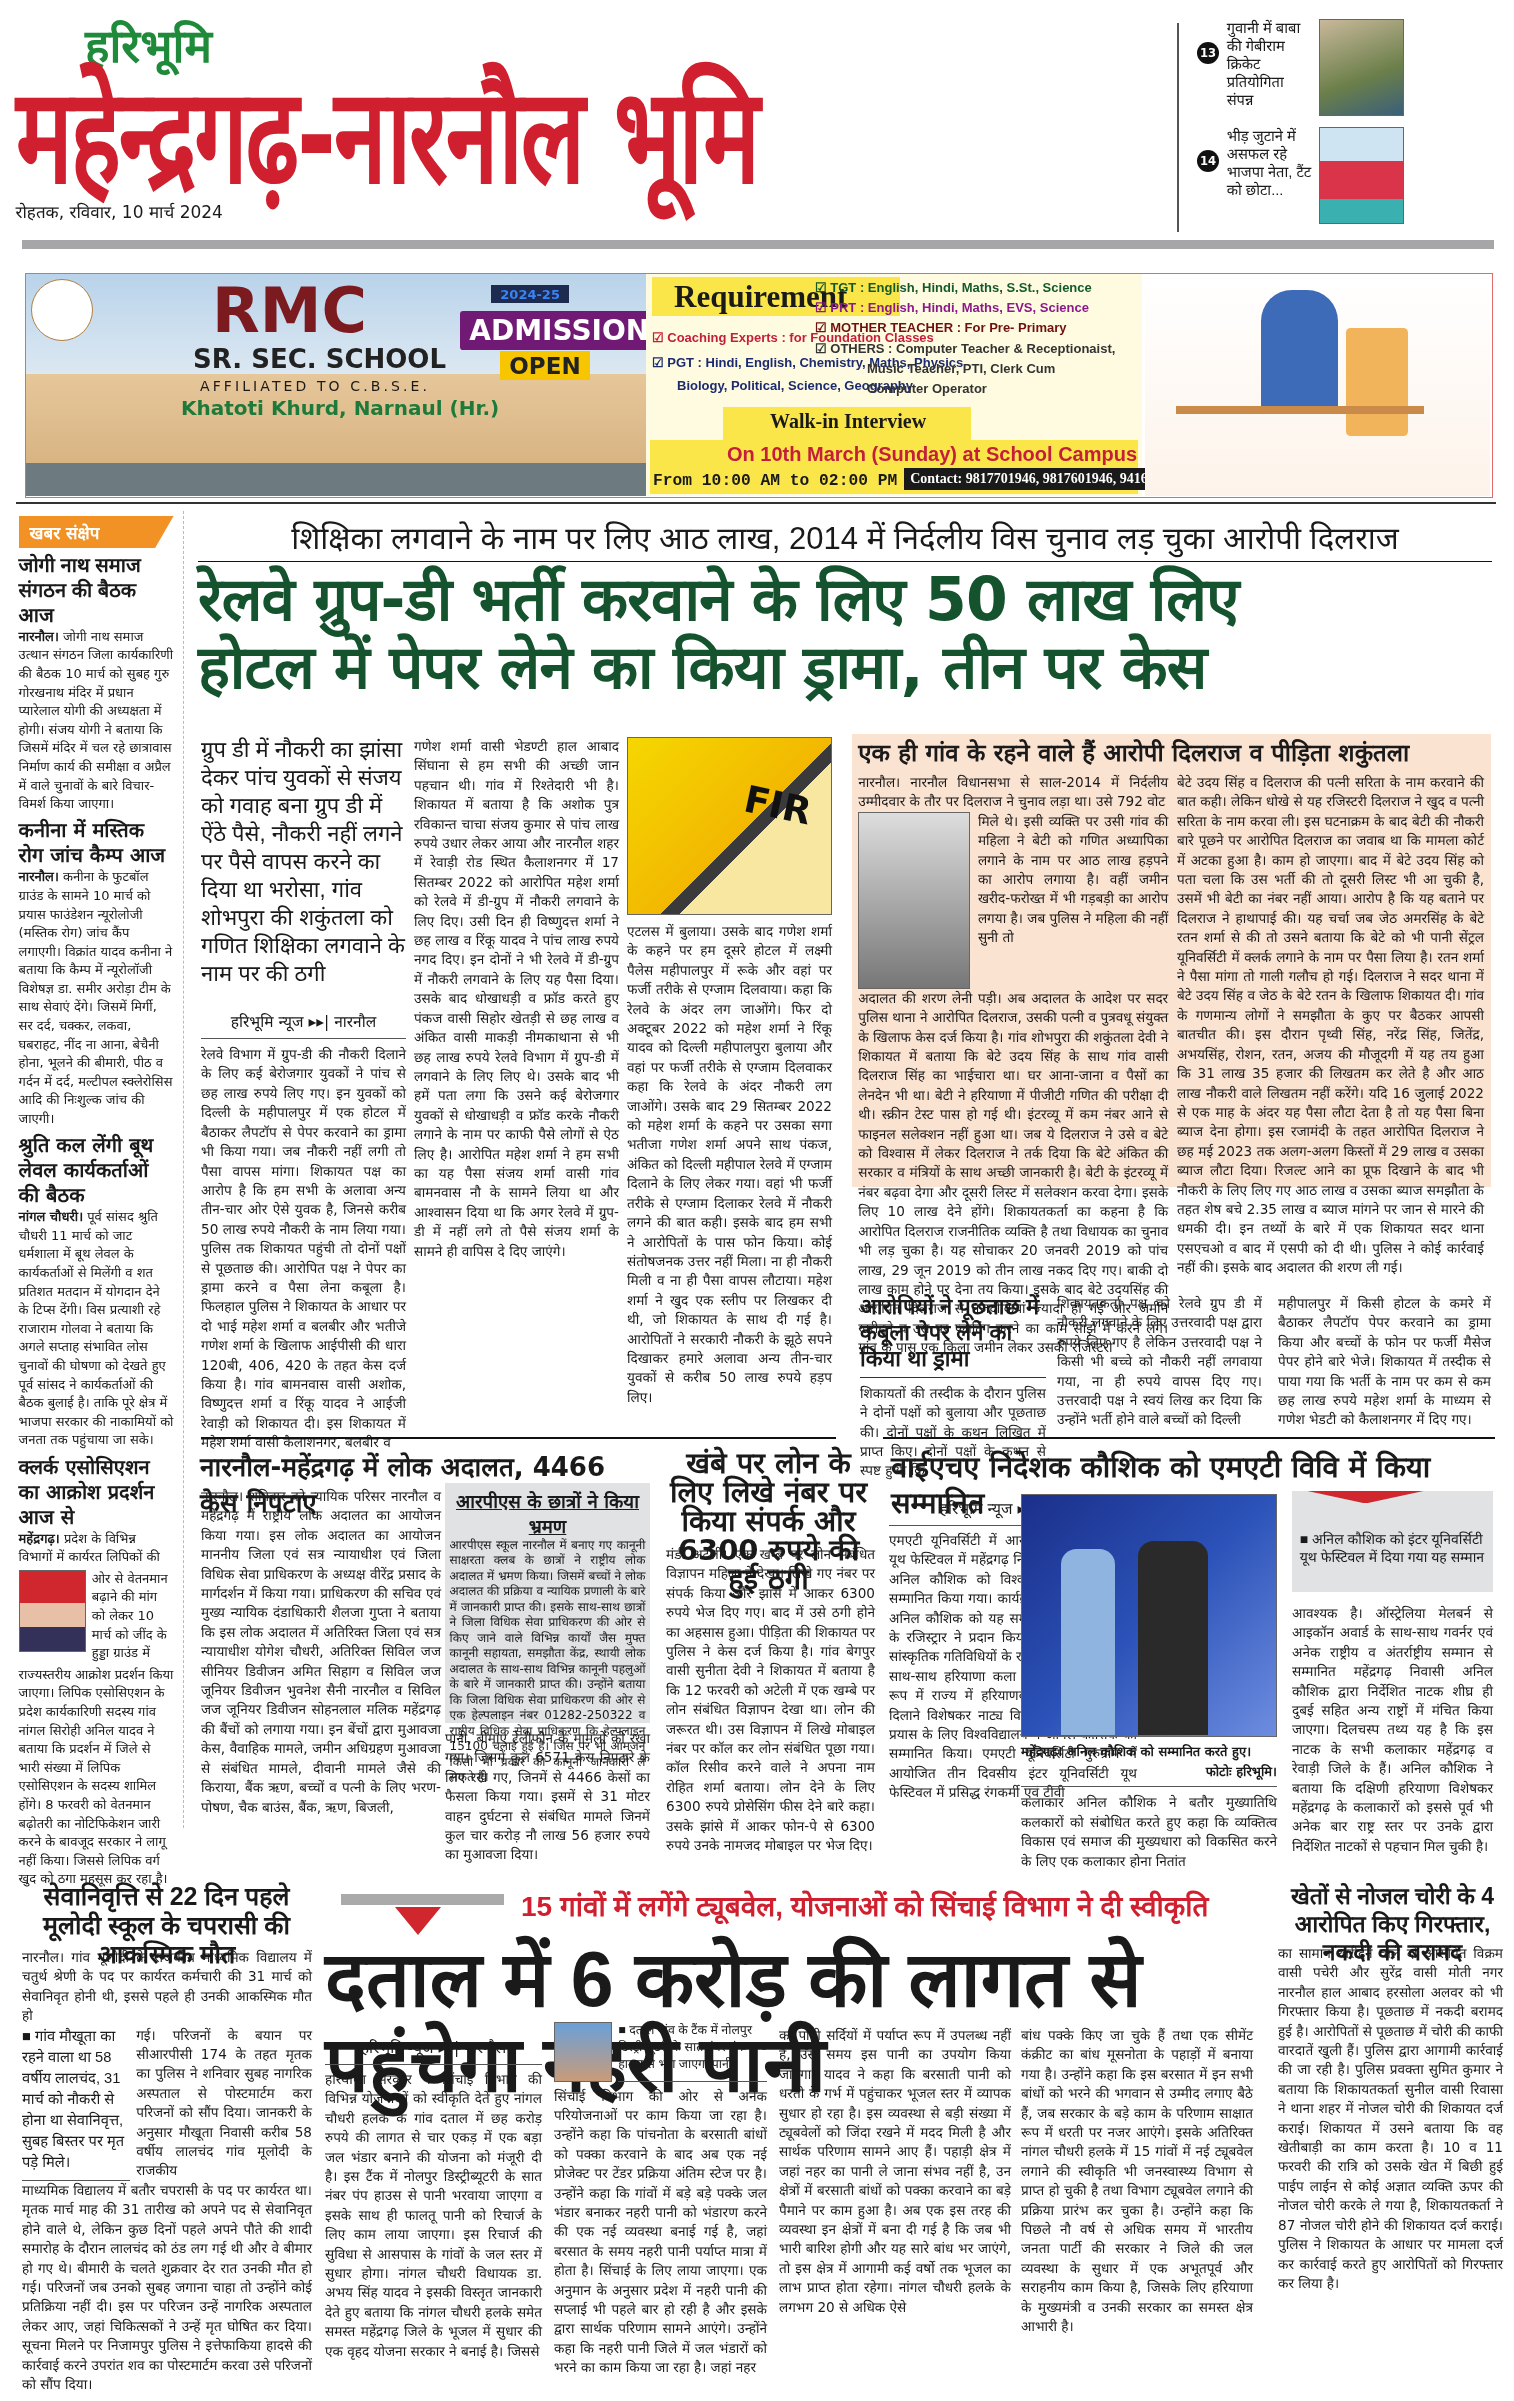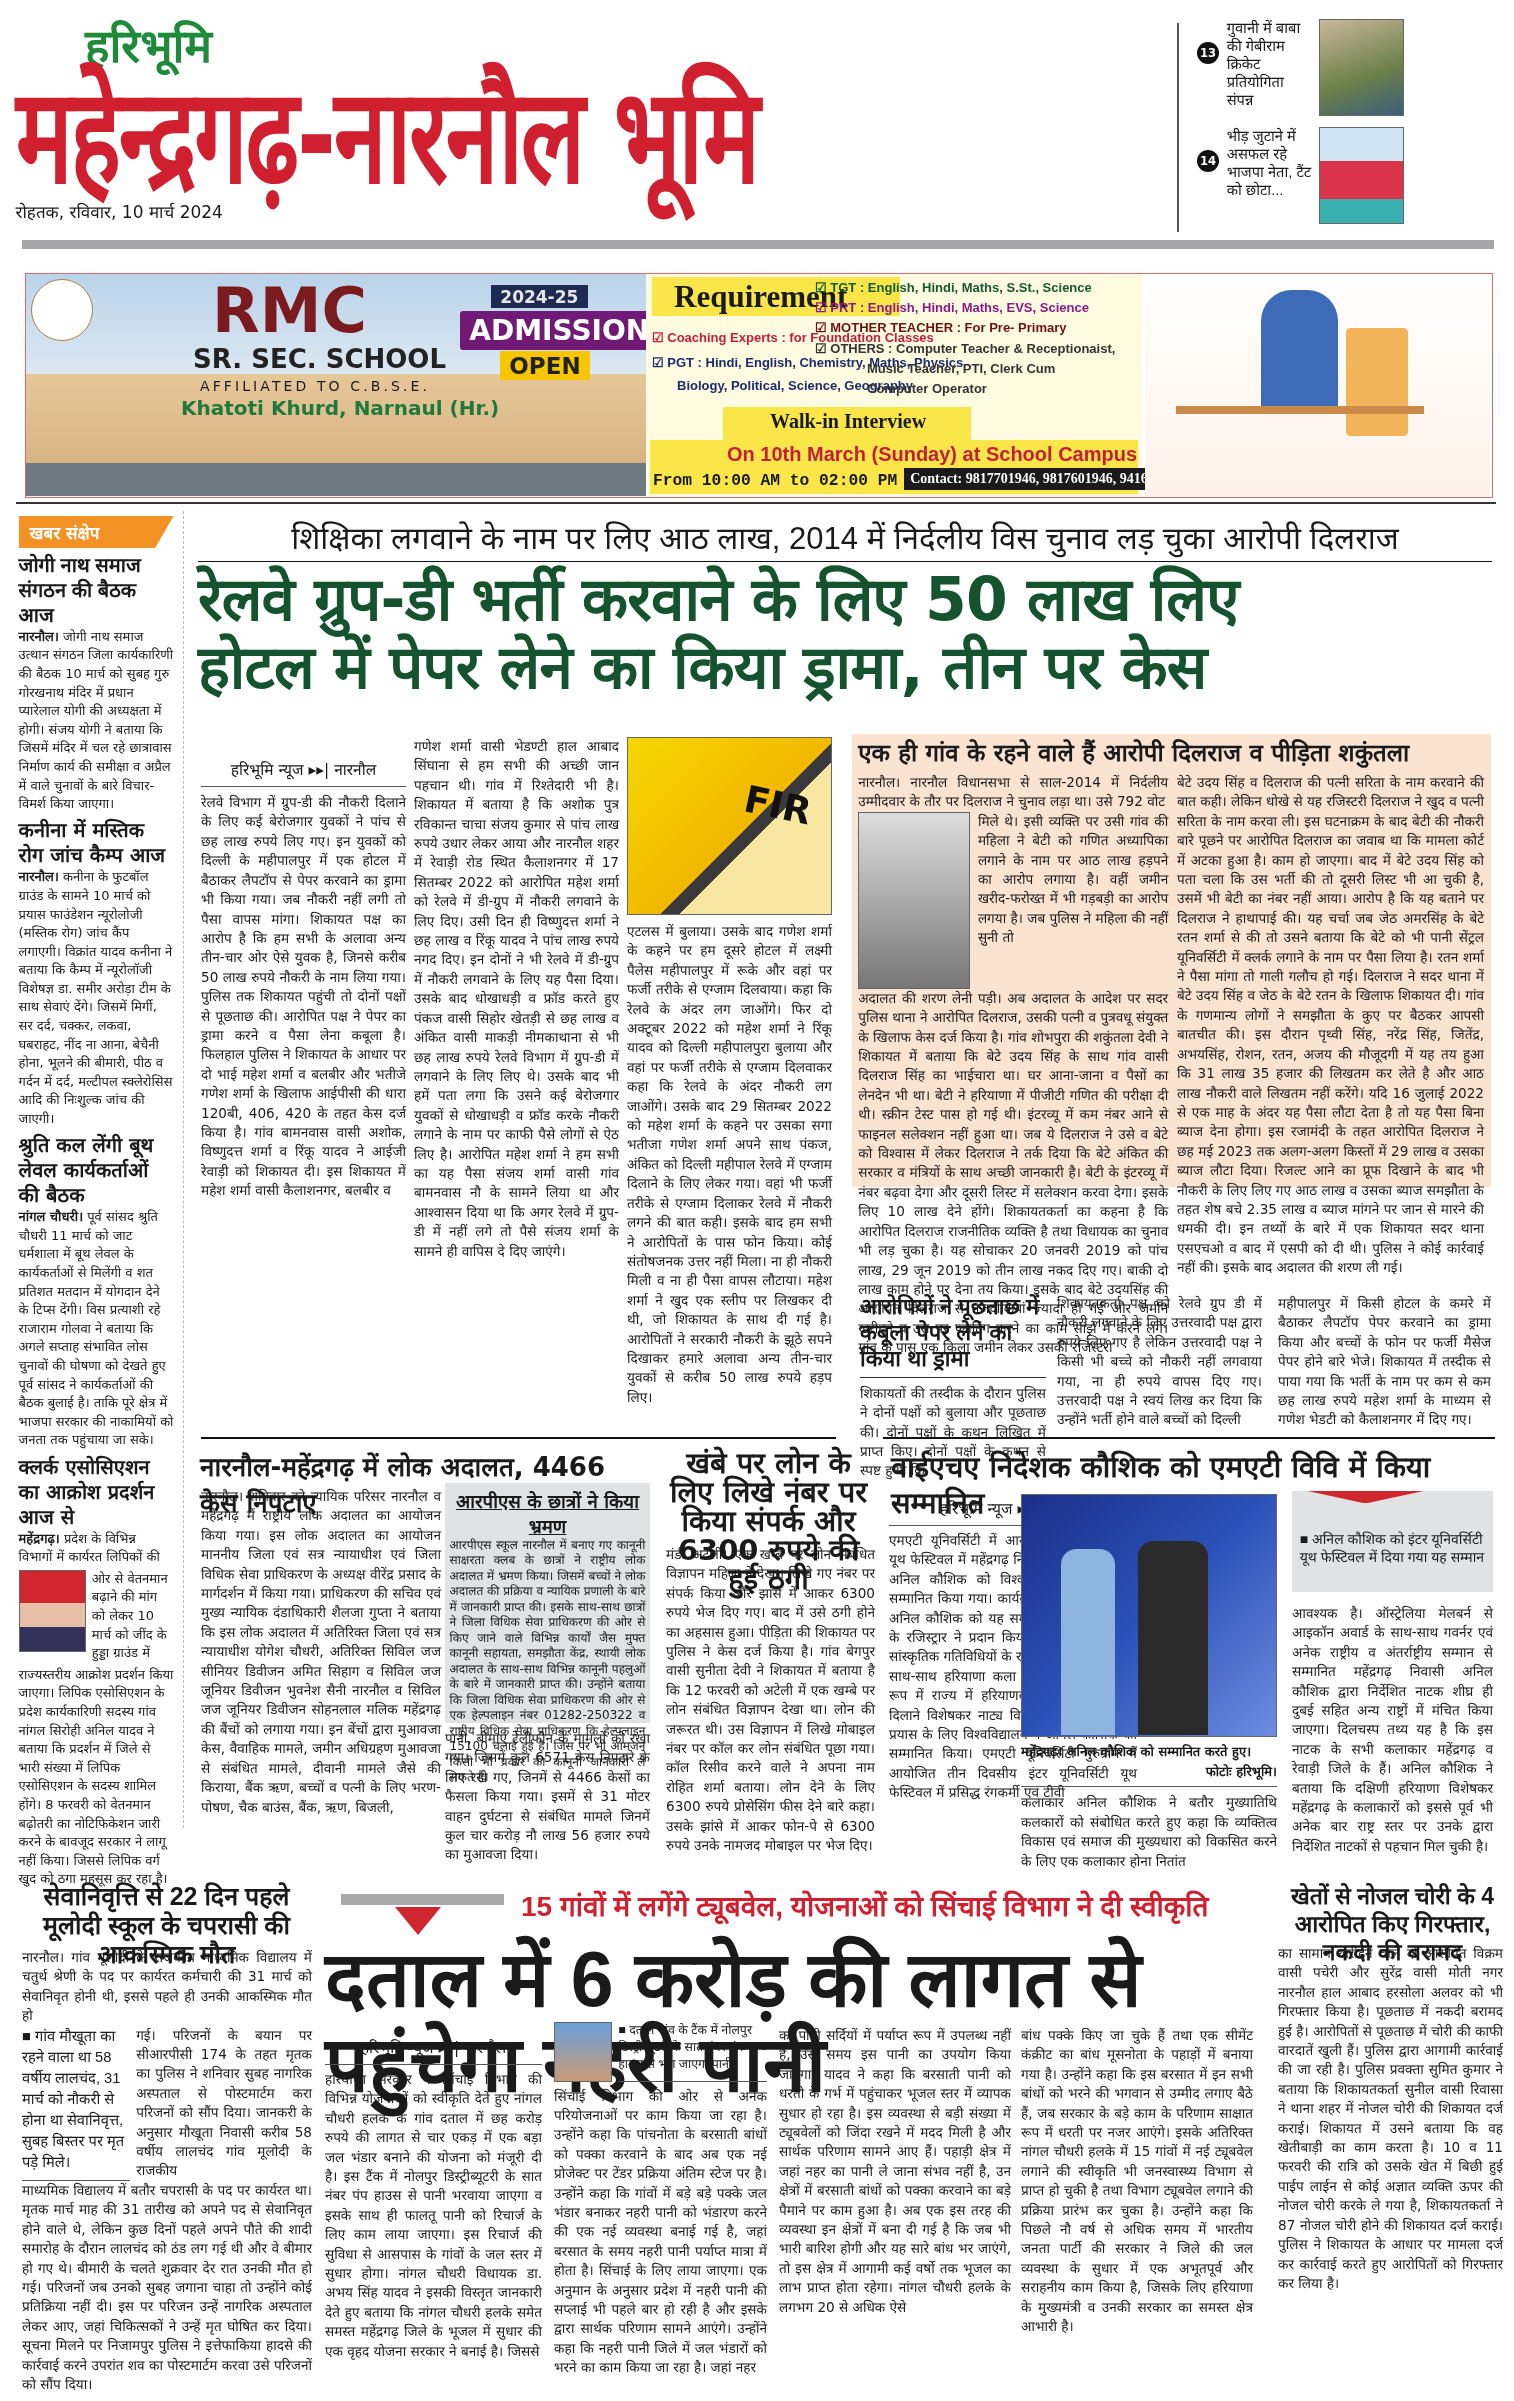--- a/index.html
+++ b/index.html
@@ -58,21 +58,21 @@
 </div>
 <div class="abs greybar" style="left:22px;top:240px;width:1472px"></div>
 
 <div class="abs ad" style="left:25px;top:273px;width:1468px;height:225px;background:#fff">
   <div class="abs" style="left:0;top:0;width:620px;height:222px;background:linear-gradient(180deg,#b9d3ea 0,#dce8f2 45%,#e6c79a 45%,#d8b483 85%,#6d7a7f 85%)"></div>
   <div class="abs" style="left:4.6px;top:4.6px;width:62px;height:62px;border-radius:50%;background:#fff;border:1.5px solid #b08040"></div>
   <div class="abs" style="left:186px;top:6.2px;font-weight:bold;font-size:62px;color:#7b1a1f;line-height:1">RMC</div>
   <div class="abs" style="left:167px;top:70px;font-weight:bold;font-size:26px;color:#222">SR. SEC. SCHOOL</div>
   <div class="abs" style="left:174px;top:104px;font-size:14px;letter-spacing:3.1px">AFFILIATED TO C.B.S.E.</div>
   <div class="abs" style="left:155px;top:122px;font-weight:bold;font-size:20px;color:#1e7a3a">Khatoti Khurd, Narnaul (Hr.)</div>
-  <div class="abs" style="left:465px;top:11px;background:#1c2b4f;color:#e5e5e5;font-weight:bold;font-size:17px;padding:1.5px 9.3px">2024-25</div>
+  <div class="abs" style="left:465px;top:11px;background:#1c2b4f;color:#3b82f6;font-weight:bold;font-size:13px;padding:1.5px 9.3px">2024-25</div>
   <div class="abs" style="left:434px;top:37px;background:#701a75;color:#fff;font-weight:bold;font-size:28px;padding:3.1px 9.3px;border-radius:3.1px">ADMISSION</div>
   <div class="abs" style="left:474px;top:77px;background:#f7c600;color:#222;font-weight:bold;font-size:23px;padding:1.5px 9.3px">OPEN</div>
 
   <div class="abs" style="left:620px;top:0;width:496px;height:222px;background:#fffbe0"></div>
   <div class="abs" style="left:626px;top:3.1px;width:248px;height:39px;background:#fbe64a"></div>
   <div class="abs" style="left:648px;top:4.6px;font-weight:bold;font-size:31px;font-family:'Liberation Serif',serif">Requirement</div>
   <div class="abs cond" style="left:626px;top:56px;font-size:13px;font-weight:bold;color:#c41e3a">☑ <span>Coaching Experts : for Foundation Classes</span></div>
   <div class="abs cond" style="left:626px;top:81px;font-size:13px;font-weight:bold;color:#1c2b6f">☑ <span>PGT : Hindi, English, Chemistry, Maths, Physics</span></div>
   <div class="abs cond" style="left:651px;top:104px;font-size:13px;font-weight:bold;color:#1c2b6f">Biology, Political, Science, Geography</div>
   <div class="abs cond" style="left:789px;top:6.2px;font-size:13px;font-weight:bold;color:#135a2b">☑ <span>TGT : English, Hindi, Maths, S.St., Science</span></div>
@@ -112,20 +112,21 @@
   <p>राज्यस्तरीय आक्रोश प्रदर्शन किया जाएगा। लिपिक एसोसिएशन के प्रदेश कार्यकारिणी सदस्य गांव नांगल सिरोही अनिल यादव ने बताया कि प्रदर्शन में जिले से भारी संख्या में लिपिक एसोसिएशन के सदस्य शामिल होंगे। 8 फरवरी को वेतनमान बढ़ोतरी का नोटिफिकेशन जारी करने के बावजूद सरकार ने लागू नहीं किया। जिससे लिपिक वर्ग खुद को ठगा महसूस कर रहा है।</p>
 </div>
 <div class="abs col-rule" style="left:183px;top:511px;height:1317px"></div>
 
 <div class="abs kicker cond" style="left:198px;top:516px;width:1294px">शिक्षिका लगवाने के नाम पर लिए आठ लाख, 2014 में निर्दलीय विस चुनाव लड़ चुका आरोपी दिलराज</div>
 <div class="abs hl-main" style="left:198px;top:565px;width:1309px">
   <div>रेलवे ग्रुप-डी भर्ती करवाने के लिए 50 लाख लिए</div>
   <div>होटल में पेपर लेने का किया ड्रामा, तीन पर केस</div>
 </div>
 <div class="abs" style="left:201px;top:736px;width:205px">
+  <div class="cond" style="font-size:22px;line-height:28px">ग्रुप डी में नौकरी का झांसा देकर पांच युवकों से संजय को गवाह बना ग्रुप डी में ऐंठे पैसे, नौकरी नहीं लगने पर पैसे वापस करने का दिया था भरोसा, गांव शोभपुरा की शकुंतला को गणित शिक्षिका लगवाने के नाम पर की ठगी</div>
   <div class="byline" style="margin-top:15.5px">हरिभूमि न्यूज ▸▸| नारनौल</div>
   <p style="margin-top:6.2px">रेलवे विभाग में ग्रुप-डी की नौकरी दिलाने के लिए कई बेरोजगार युवकों ने पांच से छह लाख रुपये लिए गए। इन युवकों को दिल्ली के महीपालपुर में एक होटल में बैठाकर लैपटॉप से पेपर करवाने का ड्रामा भी किया गया। जब नौकरी नहीं लगी तो पैसा वापस मांगा। शिकायत पक्ष का आरोप है कि हम सभी के अलावा अन्य तीन-चार ओर ऐसे युवक है, जिनसे करीब 50 लाख रुपये नौकरी के नाम लिया गया। पुलिस तक शिकायत पहुंची तो दोनों पक्षों से पूछताछ की। आरोपित पक्ष ने पेपर का ड्रामा करने व पैसा लेना कबूला है। फिलहाल पुलिस ने शिकायत के आधार पर दो भाई महेश शर्मा व बलबीर और भतीजे गणेश शर्मा के खिलाफ आईपीसी की धारा 120बी, 406, 420 के तहत केस दर्ज किया है। गांव बामनवास वासी अशोक, विष्णुदत्त शर्मा व रिंकू यादव ने आईजी रेवाड़ी को शिकायत दी। इस शिकायत में महेश शर्मा वासी कैलाशनगर, बलबीर व</p>
 </div>
 <div class="abs" style="left:414px;top:737px;width:205px">
   <p>गणेश शर्मा वासी भेडण्टी हाल आबाद सिंघाना से हम सभी की अच्छी जान पहचान थी। गांव में रिश्तेदारी भी है। शिकायत में बताया है कि अशोक पुत्र रविकान्त चाचा संजय कुमार से पांच लाख रुपये उधार लेकर आया और नारनौल शहर में रेवाड़ी रोड स्थित कैलाशनगर में 17 सितम्बर 2022 को आरोपित महेश शर्मा को रेलवे में डी-ग्रुप में नौकरी लगवाने के लिए दिए। उसी दिन ही विष्णुदत्त शर्मा ने छह लाख व रिंकू यादव ने पांच लाख रुपये नगद दिए। इन दोनों ने भी रेलवे में डी-ग्रुप में नौकरी लगवाने के लिए यह पैसा दिया। उसके बाद धोखाधड़ी व फ्रॉड करते हुए पंकज वासी सिहोर खेतड़ी से छह लाख व अंकित वासी माकड़ी नीमकाथाना से भी छह लाख रुपये रेलवे विभाग में ग्रुप-डी में लगवाने के लिए लिए थे। उसके बाद भी हमें पता लगा कि उसने कई बेरोजगार युवकों से धोखाधड़ी व फ्रॉड करके नौकरी लगाने के नाम पर काफी पैसे लोगों से ऐठ लिए है। आरोपित महेश शर्मा ने हम सभी का यह पैसा संजय शर्मा वासी गांव बामनवास नौ के सामने लिया था और आश्वासन दिया था कि अगर रेलवे में ग्रुप-डी में नहीं लगे तो पैसे संजय शर्मा के सामने ही वापिस दे दिए जाएंगे।</p>
 </div>
 <div class="abs photo" style="left:627px;top:737px;width:205px;height:178px;background:linear-gradient(135deg,#f5d700 0,#f2b800 55%,#3a3a3a 55%,#3a3a3a 60%,#f7e7a0 60%)">
   <div class="abs" style="left:116px;top:46px;font-weight:bold;font-size:37px;color:#111;transform:rotate(12deg)">FIR</div>
 </div>
 <div class="abs" style="left:627px;top:922px;width:205px">

